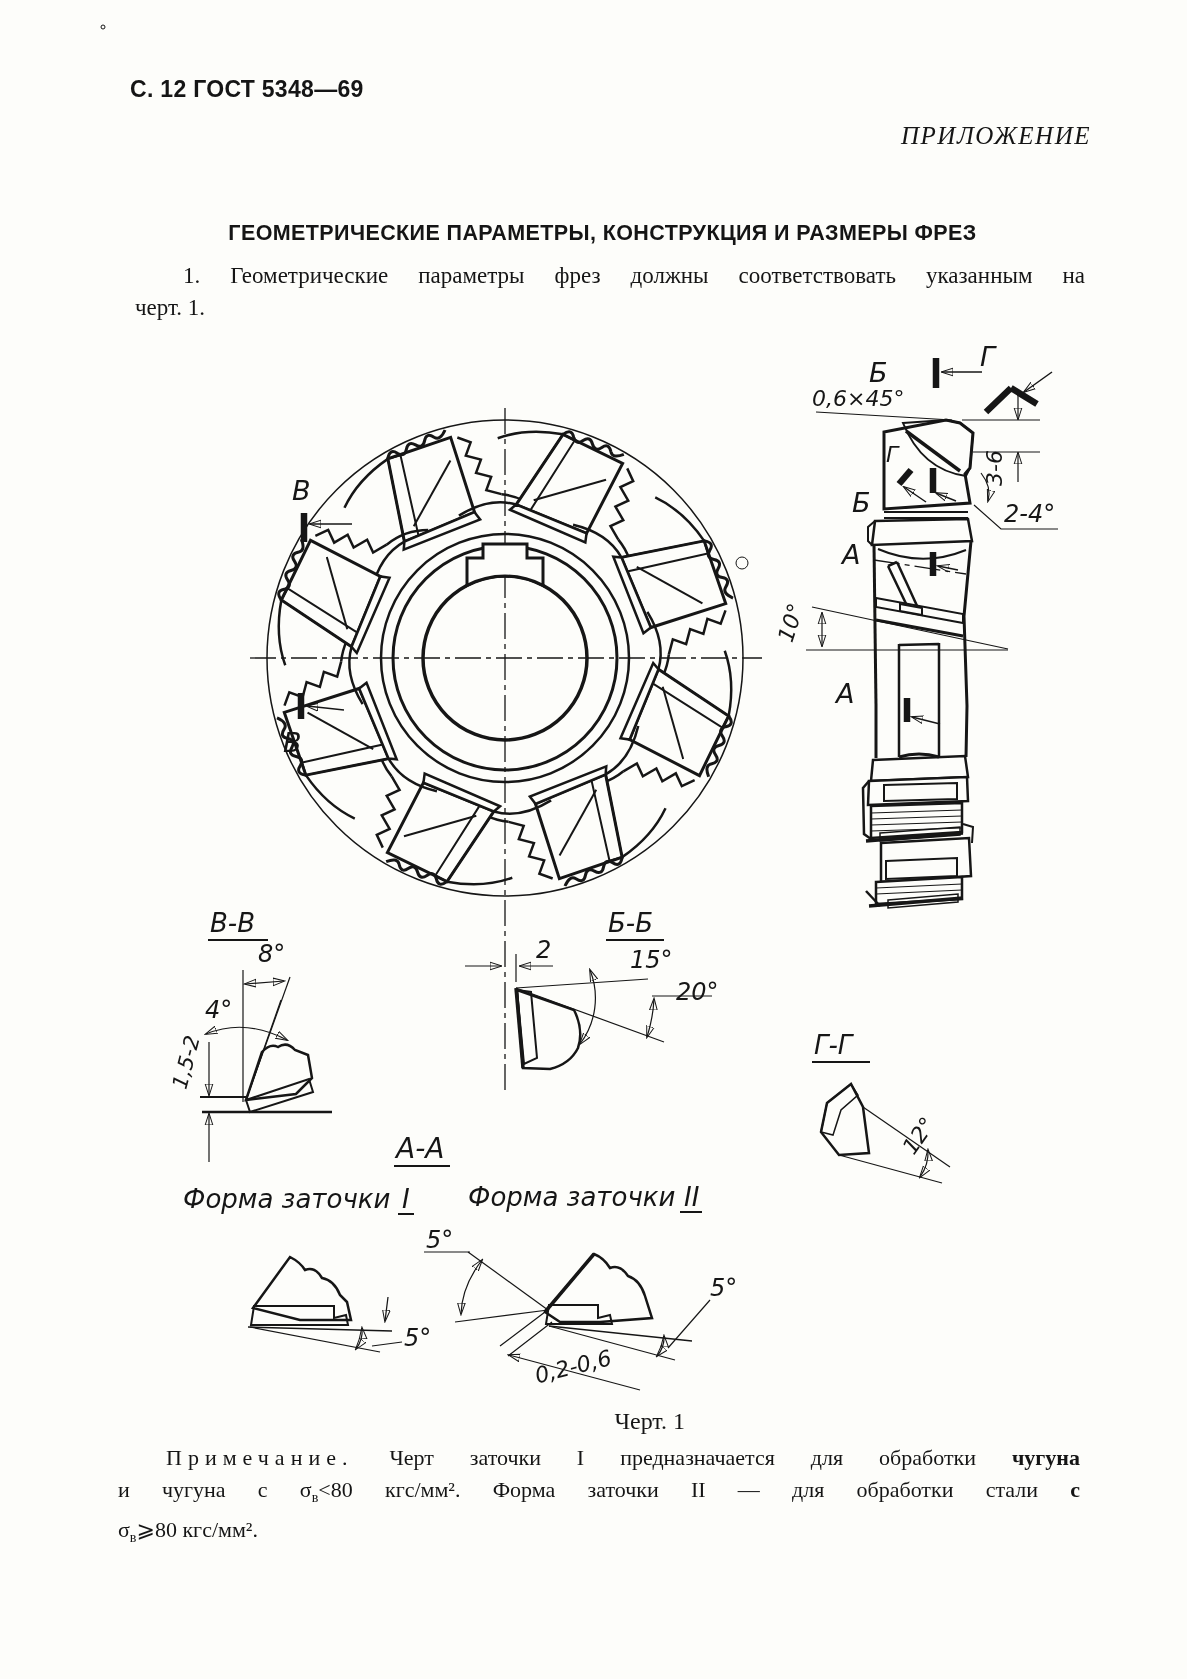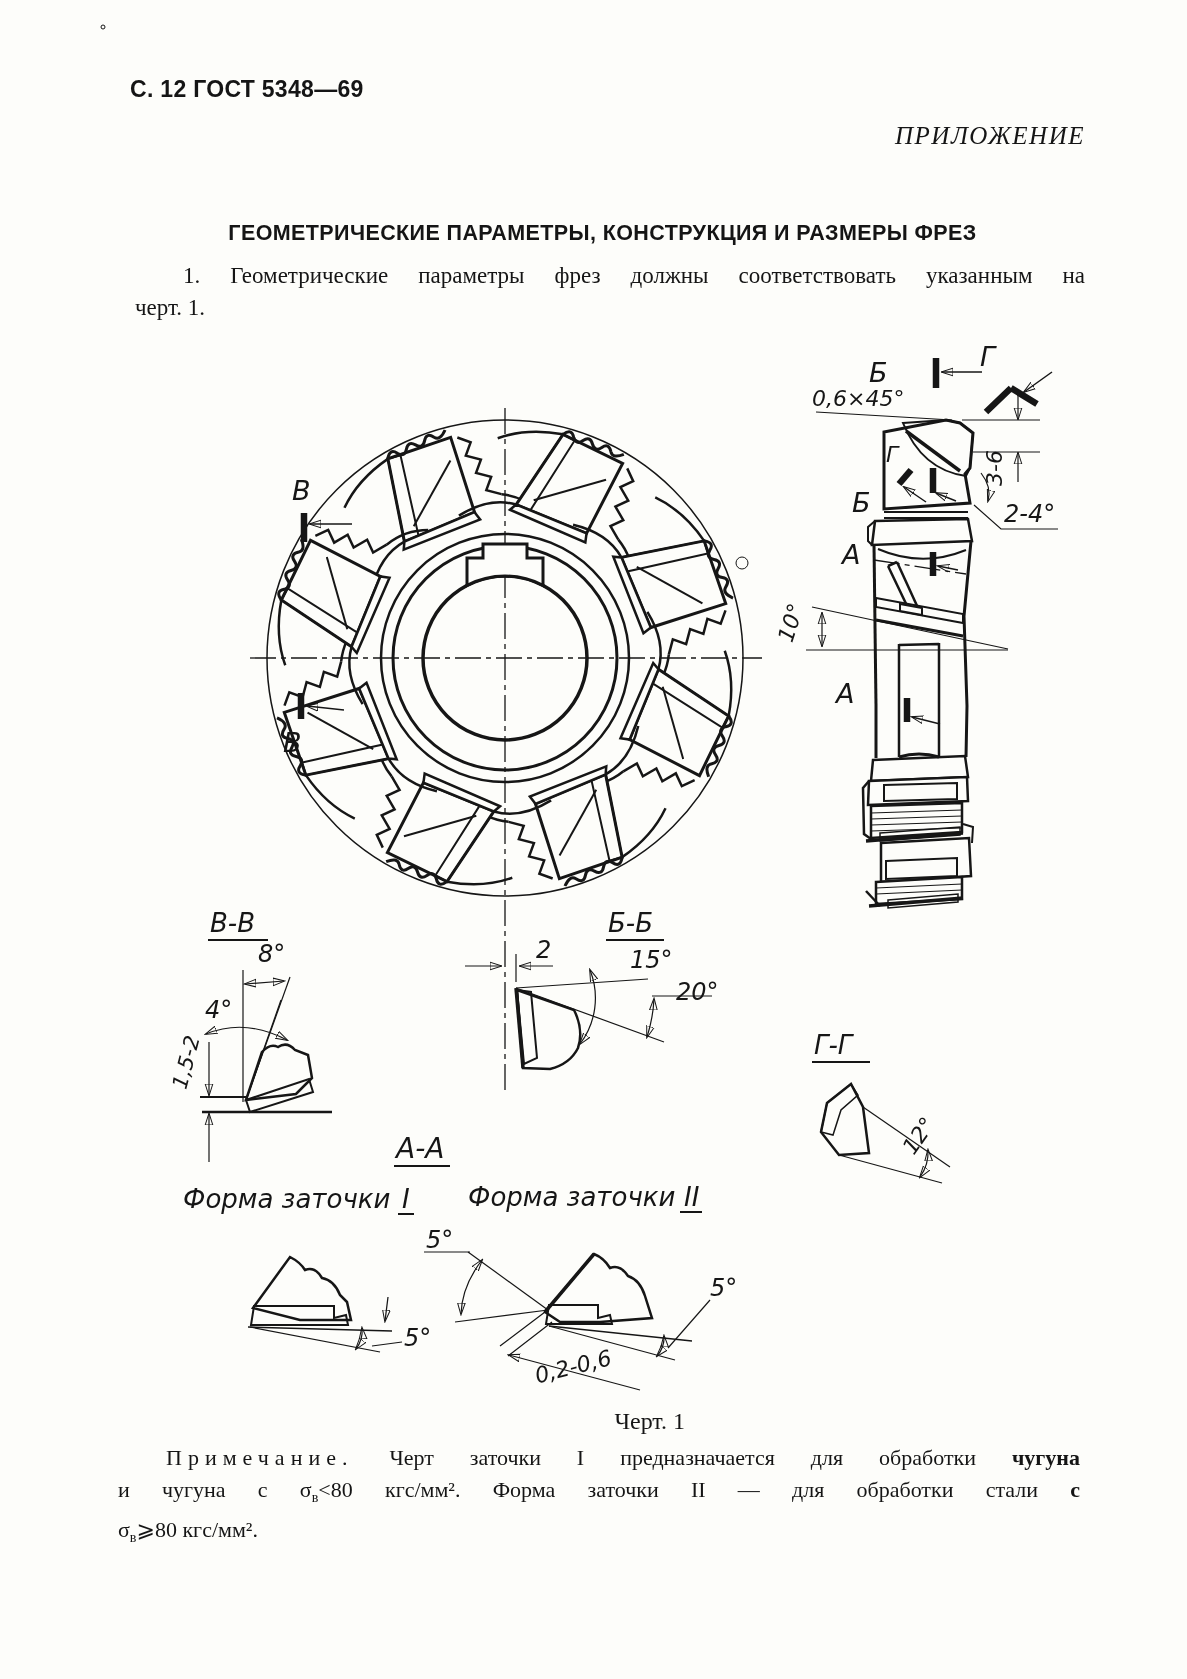--- a/index.html
+++ b/index.html
@@ -26,21 +26,21 @@
   .t{font-family:"DejaVu Sans",sans-serif;font-style:italic;fill:#161616;stroke:none;}
   .wf{fill:#fdfdfa;}
 </style>
 </head>
 <body>
 
 <div class="page">
 
   <div class="abs hdr" style="left:122px;top:76px;margin-left:8px;">С. 12 ГОСТ 5348—69</div>
 
-  <div class="abs annex" style="right:102px;top:122px;">ПРИЛОЖЕНИЕ</div>
+  <div class="abs annex" style="right:96px;top:122px;">ПРИЛОЖЕНИЕ</div>
 
   <div class="abs doctitle" style="left:115px;top:213px;width:975px;">ГЕОМЕТРИЧЕСКИЕ ПАРАМЕТРЫ, КОНСТРУКЦИЯ И РАЗМЕРЫ ФРЕЗ</div>
 
   <div class="abs body-text" style="left:135px;top:260px;width:950px;">
     <div class="jl"><span class="indent"></span><span>1. Геометрические параметры фрез должны соответствовать указанным на</span></div>
     <div>черт. 1.</div>
   </div>
 
   <svg width="1187" height="1679" viewBox="0 0 1187 1679">
     <defs>

